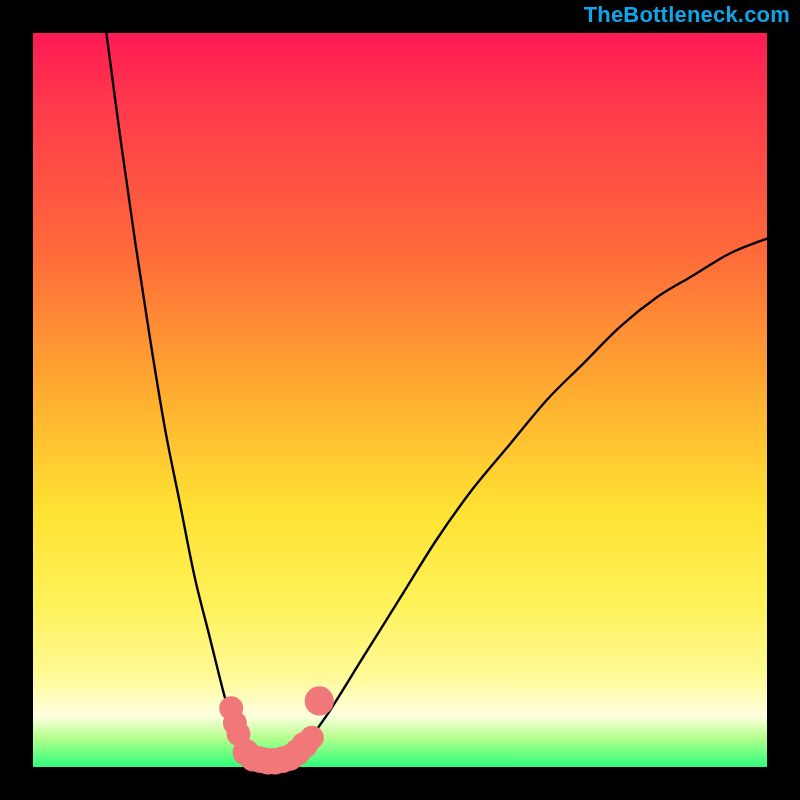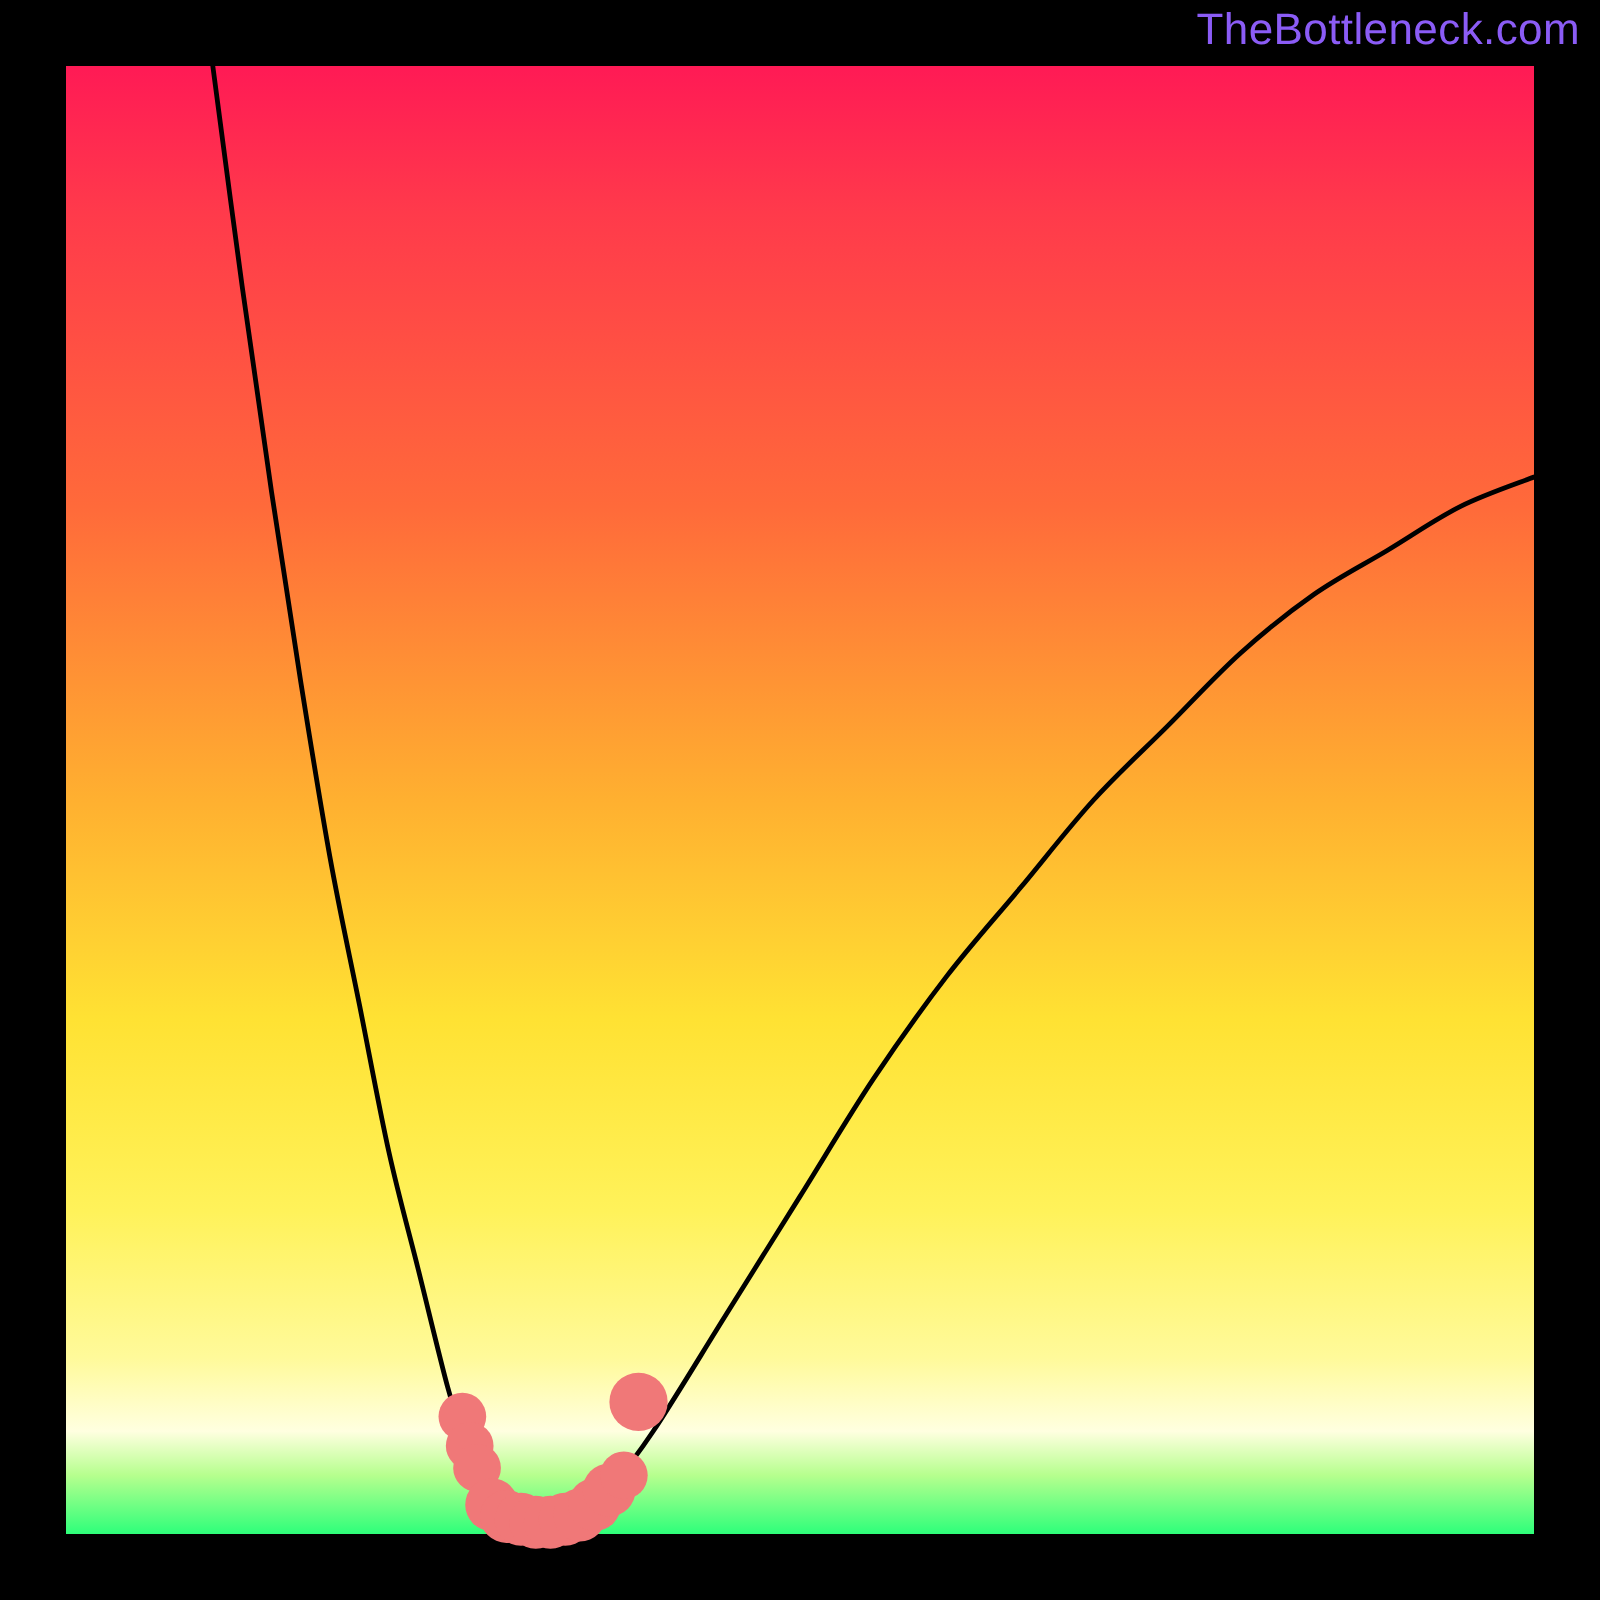--- a/index.html
+++ b/index.html
@@ -14,23 +14,23 @@
   .frame {
     position: relative;
     width: 800px;
     height: 800px;
     background: #000;
   }
   .watermark {
     position: absolute;
     top: 2px;
     right: 10px;
-    color: #8b5cf6;
+    color: #0ea5e9;
     font-size: 22px;
-    font-weight: 400;
+    font-weight: 700;
     letter-spacing: 0.2px;
     z-index: 5;
     user-select: none;
   }
   .plot-area {
     position: absolute;
     left: 33px;
     top: 33px;
     width: 734px;
     height: 734px;

